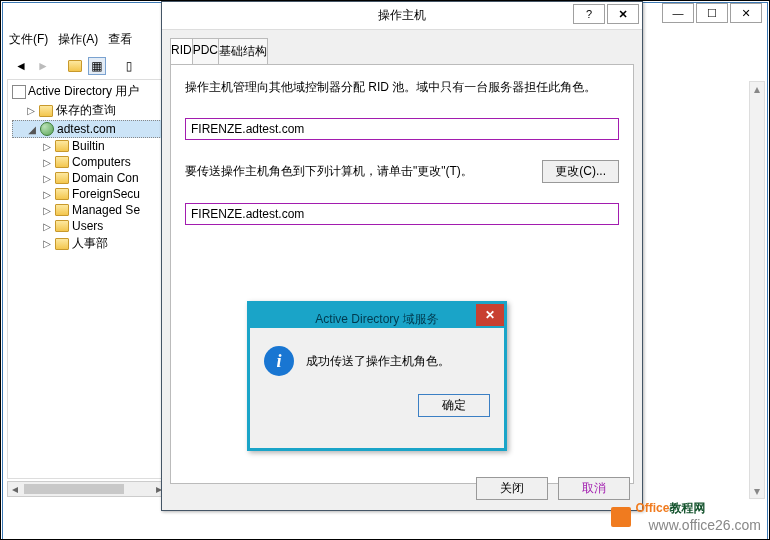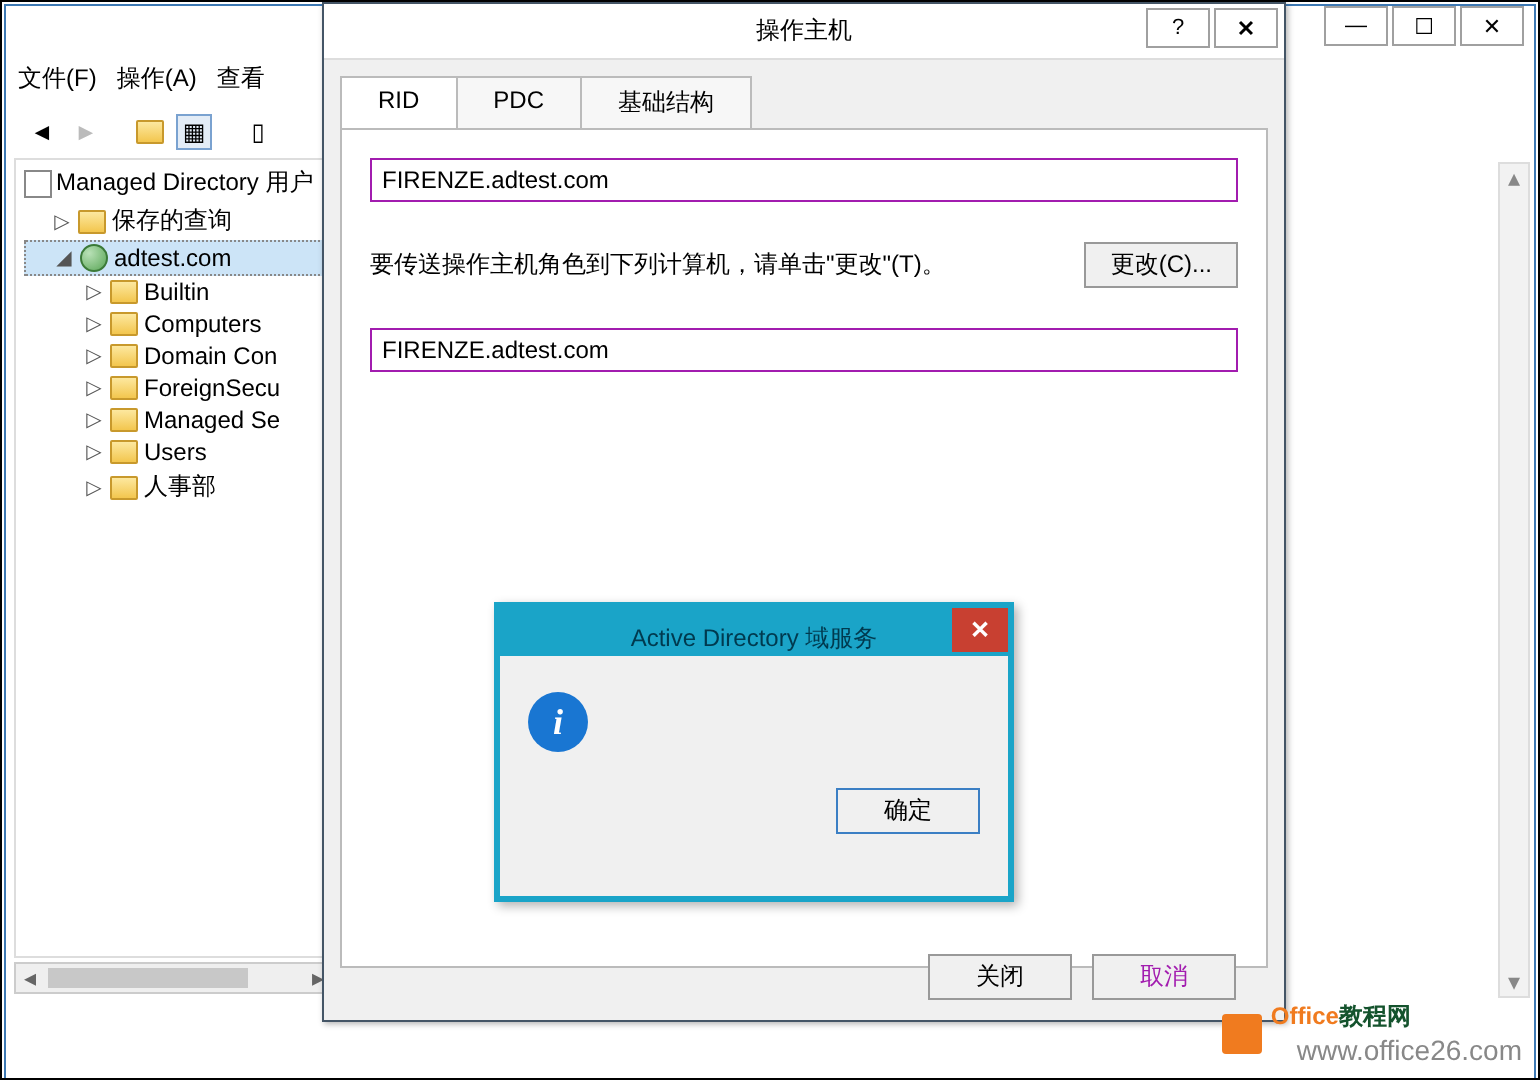--- a/index.html
+++ b/index.html
@@ -26,29 +26,29 @@
     .hscroll { position: absolute; bottom: 42px; left: 4px; width: 160px; height: 16px; background: #efefef; border: 1px solid #ccc; display: flex; align-items: center; }
     .hscroll .ar { width: 14px; text-align: center; color: #666; }
     .hscroll .thumb { width: 100px; height: 10px; background: #c8c8c8; margin-left: 2px; }
 
     
     .dialog { position: absolute; left: 160px; top: 0px; width: 482px; height: 510px; background: #f0f0f0; border: 1px solid #456; box-shadow: 1px 1px 3px rgba(0,0,0,0.3); }
     .dlg-titlebar { height: 28px; background: #fff; border-bottom: 1px solid #ddd; display: flex; align-items: center; justify-content: center; position: relative; }
     .dlg-title { font-size: 12px; }
     .dlg-titlebar .tbr { position: absolute; right: 3px; top: 2px; display: flex; gap: 2px; }
     .tabs { display: flex; margin: 8px 8px 0 8px; }
-    .tab { padding: 4px 18px; background: #f7f7f7; border: 1px solid #bbb; border-bottom: none; margin-right: -1px; font-size: 12px; }
+    .tab { padding: 4px 0; background: #f7f7f7; border: 1px solid #bbb; border-bottom: none; margin-right: -1px; font-size: 12px; }
     .tab.active { background: #fff; position: relative; z-index: 2; }
     .tabpanel { margin: 0 8px 8px 8px; background: #fff; border: 1px solid #bbb; height: 420px; padding: 14px 14px; position: relative; }
     .desc { font-size: 12px; margin-bottom: 22px; }
     .lbl { font-size: 12px; margin-bottom: 4px; }
     .txtbox { width: 100%; border: 1px solid #a21caf; padding: 3px 5px; font-size: 12px; background: #fff; }
     .row { display: flex; align-items: center; justify-content: space-between; margin: 20px 0; gap: 10px; }
     .btn { border: 1px solid #999; background: #f0f0f0; padding: 2px 12px; font-size: 12px; min-width: 72px; text-align: center; }
-    .dlg-footer { position: absolute; bottom: 10px; right: 24px; display: flex; gap: 10px; }
+    .dlg-footer { position: absolute; bottom: 10px; right: 12px; display: flex; gap: 10px; }
     .btn.disabled { color: #a21caf; }
 
     
     .msgbox { position: absolute; left: 246px; top: 300px; width: 260px; height: 150px; background: #f0f0f0; border: 3px solid #1aa4c8; box-shadow: 2px 2px 5px rgba(0,0,0,0.3); }
     .msg-titlebar { height: 24px; background: #1aa4c8; display: flex; align-items: flex-end; justify-content: center; position: relative; }
     .msg-title { color: #003a4f; font-size: 12px; }
     .msg-close { position: absolute; right: 0; top: 0; width: 28px; height: 22px; background: #c84031; color: #fff; display: flex; align-items: center; justify-content: center; font-weight: bold; }
     .msg-body { display: flex; align-items: center; gap: 12px; padding: 18px 14px; }
     .infoicon { width: 30px; height: 30px; border-radius: 50%; background: #1976d2; color: #fff; display: flex; align-items: center; justify-content: center; font-size: 18px; font-family: Georgia, serif; font-style: italic; font-weight: bold; }
     .msg-text { font-size: 12px; }
@@ -86,21 +86,21 @@
         <span class="foldericon"></span>
       </span>
     <span class="tbicon sel">▦</span>
     <span style="width:6px"></span>
     <span class="tbicon">▯</span>
   </div>
   <div class="treepanel">
     <div class="tree">
       <div class="tree-root">
         <span class="diricon"></span>
-        <span>Managed Directory 用户</span>
+        <span>Active Directory 用户</span>
       </div>
       <div class="tree-item">
         <span class="exp">▷</span>
         <span class="foldericon"></span>
         <span>保存的查询</span>
       </div>
       <div class="tree-item sel">
         <span class="exp">◢</span>
         <span class="globeicon"></span>
         <span>adtest.com</span>
@@ -160,40 +160,42 @@
       <div class="winbtn">?</div>
       <div class="winbtn" style="font-weight:bold">✕</div>
     </div>
   </div>
   <div class="tabs">
     <div class="tab active">RID</div>
     <div class="tab">PDC</div>
     <div class="tab">基础结构</div>
   </div>
   <div class="tabpanel">
+    <div class="desc">操作主机管理向其他域控制器分配 RID 池。域中只有一台服务器担任此角色。</div>
     <input class="txtbox" readonly="" value="FIRENZE.adtest.com" style="">
     <div class="row">
       <span>要传送操作主机角色到下列计算机，请单击"更改"(T)。</span>
       <button class="btn">更改(C)...</button>
     </div>
     <input class="txtbox" readonly="" value="FIRENZE.adtest.com" style="">
   </div>
   <div class="dlg-footer">
     <button class="btn">关闭</button>
     <button class="btn disabled">取消</button>
   </div>
 </div>
 
 <div class="msgbox">
   <div class="msg-titlebar">
     <span class="msg-title">Active Directory 域服务</span>
     <div class="msg-close">✕</div>
   </div>
   <div class="msg-body">
     <div class="infoicon">i</div>
+    <span class="msg-text">成功传送了操作主机角色。</span>
   </div>
   <div class="msg-footer">
     <button class="btn" style="border:1px solid #3b7fc4">确定</button>
   </div>
 </div>
 
 <div class="watermark">
   <span class="wlogo"></span>
   <span>
     <span>Office</span><span class="blue">教程网</span>

